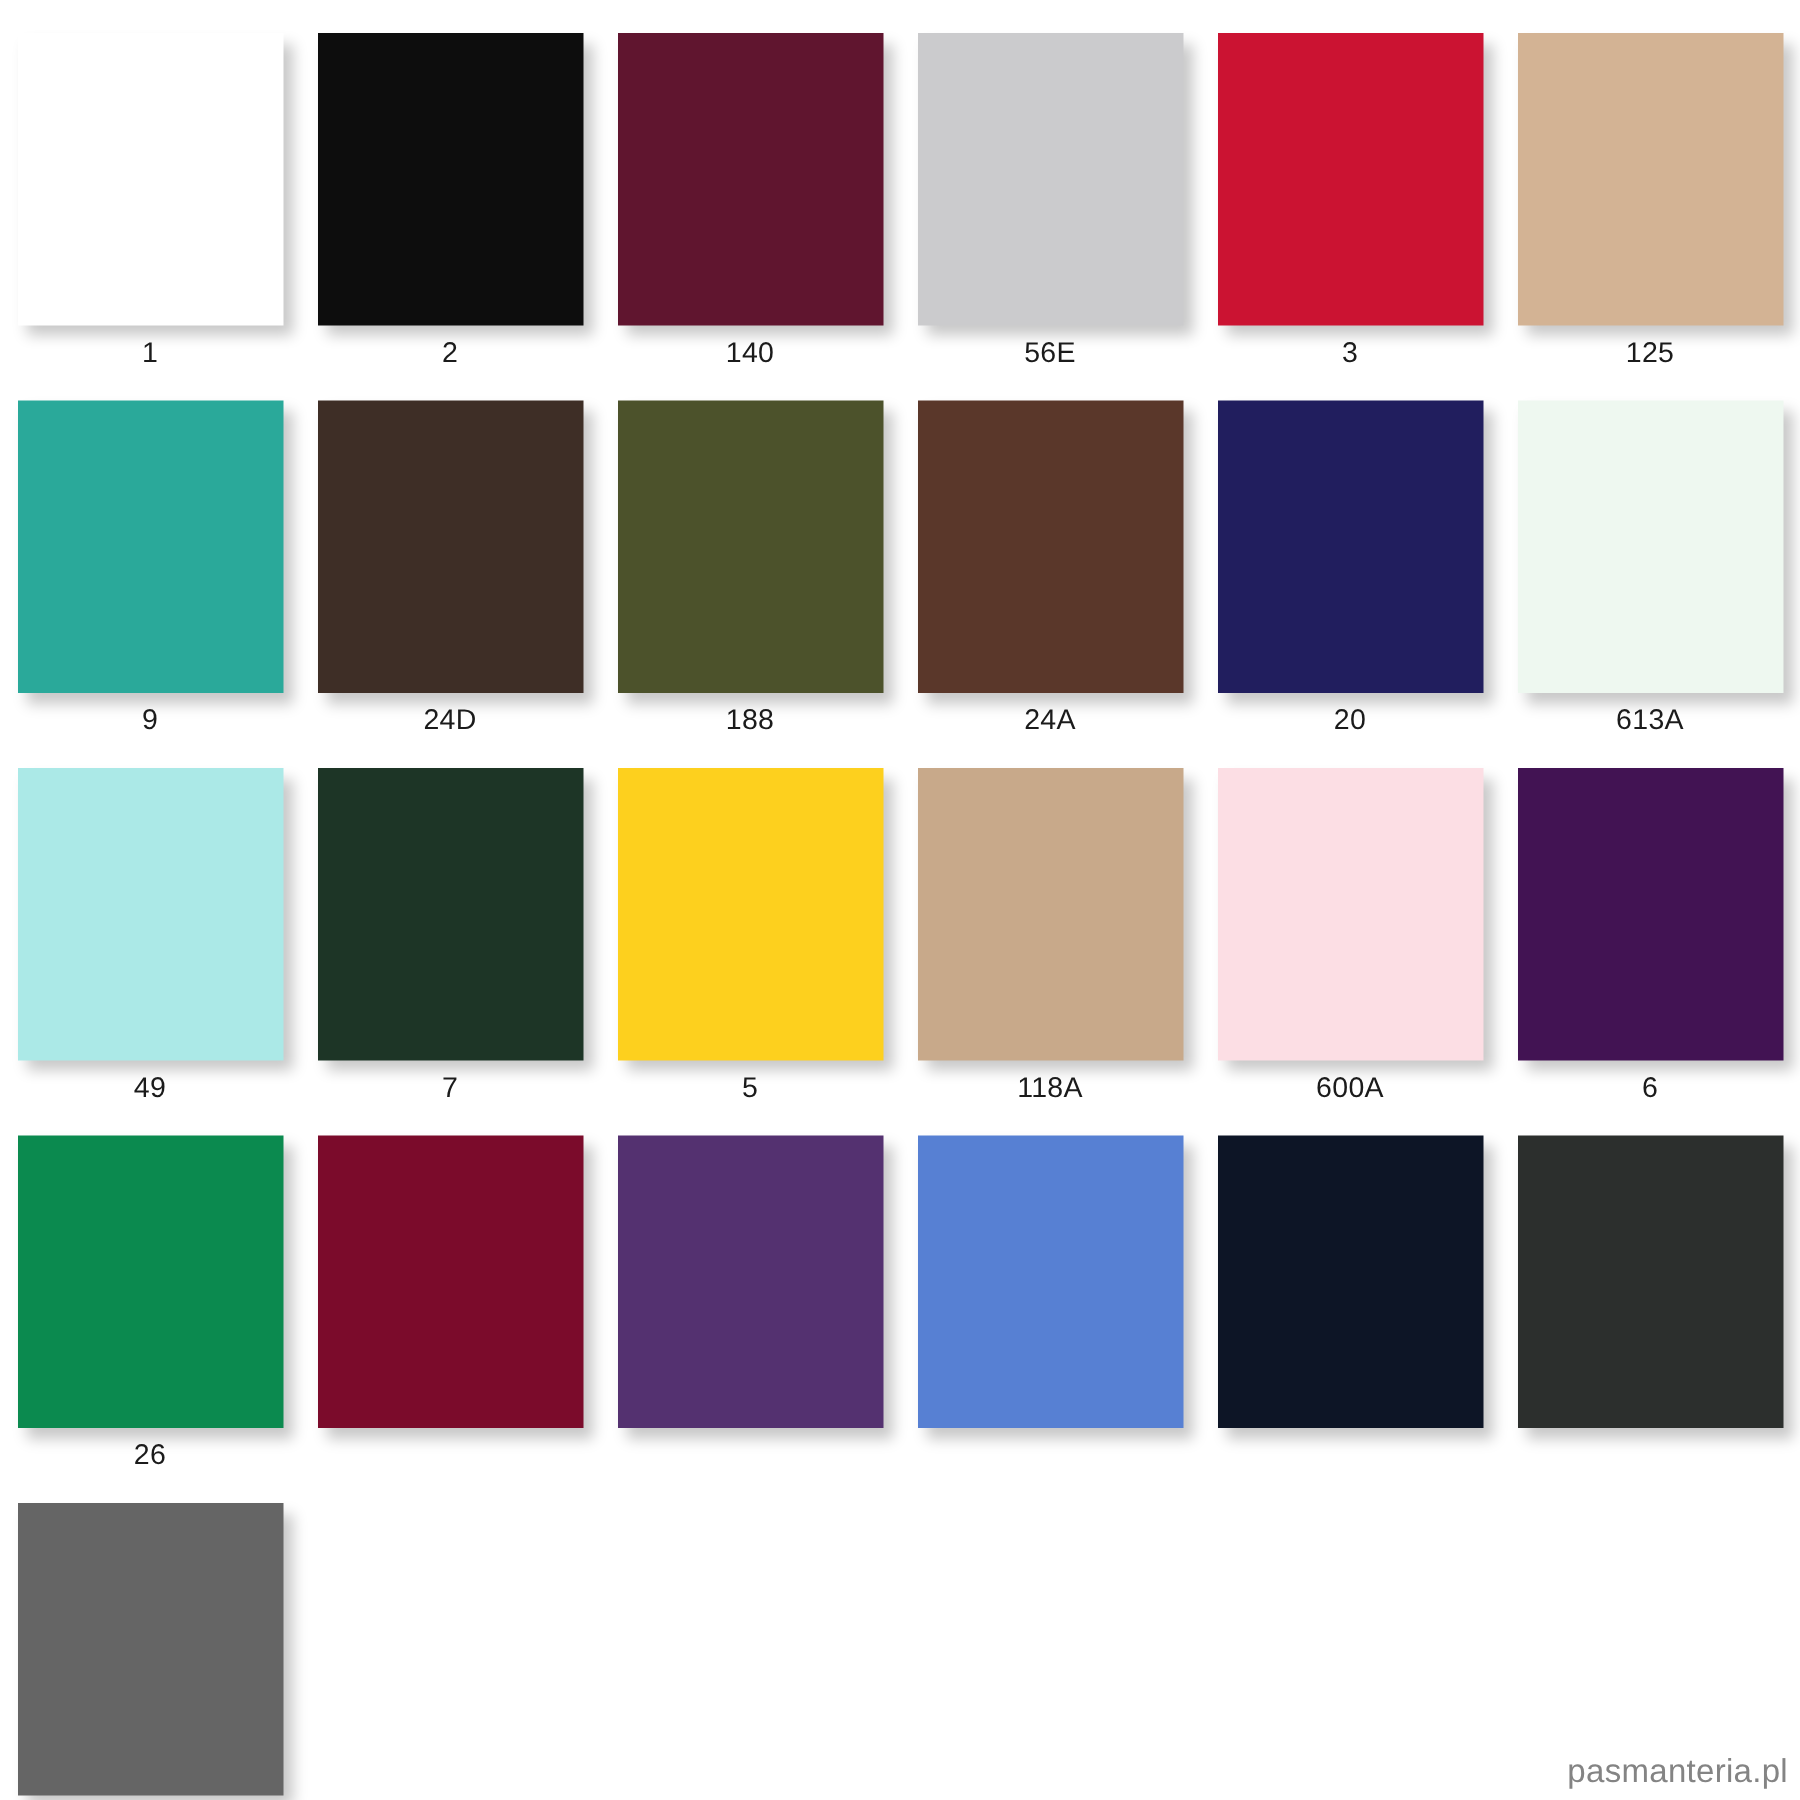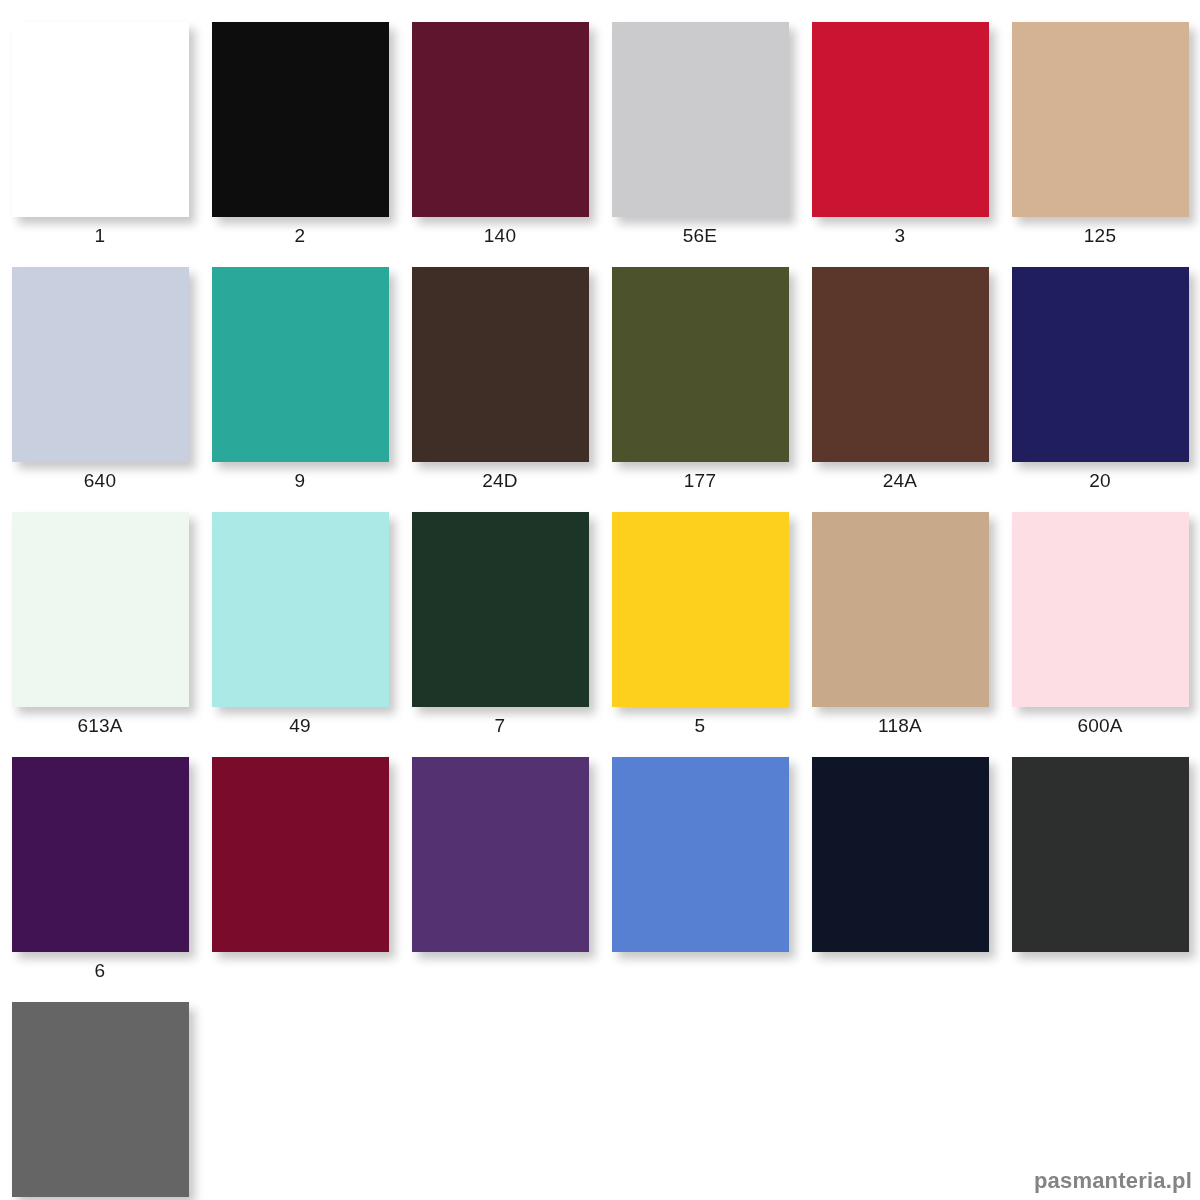--- a/index.html
+++ b/index.html
@@ -44,21 +44,21 @@
     color: #1b1b1b;
     letter-spacing: 0.2px;
     line-height: 1;
     text-align: center;
   }
   #watermark {
     position: absolute;
     right: 8px;
     bottom: 6px;
     font-size: 22px;
-    font-weight: bold;
+    font-weight: normal;
     color: #6f6f6f;
     letter-spacing: 0.2px;
     opacity: 0.85;
     pointer-events: none;
   }
 </style>
 </head>
 <body>
 
 <div id="swatch-grid">
@@ -80,34 +80,30 @@
     </div>
     <div class="swatch-cell">
       <div class="swatch-chip" style="background: rgb(203, 19, 50);"></div>
       <div class="swatch-label">3</div>
     </div>
     <div class="swatch-cell">
       <div class="swatch-chip" style="background: rgb(211, 179, 148);"></div>
       <div class="swatch-label">125</div>
     </div>
     <div class="swatch-cell">
-      <div class="swatch-chip" style="background: rgb(200, 208, 223);"></div>
-      <div class="swatch-label">640</div>
-    </div>
-    <div class="swatch-cell">
       <div class="swatch-chip" style="background: rgb(42, 169, 154);"></div>
       <div class="swatch-label">9</div>
     </div>
     <div class="swatch-cell">
       <div class="swatch-chip" style="background: rgb(62, 46, 38);"></div>
       <div class="swatch-label">24D</div>
     </div>
     <div class="swatch-cell">
       <div class="swatch-chip" style="background: rgb(76, 82, 43);"></div>
-      <div class="swatch-label">177</div>
+      <div class="swatch-label">188</div>
     </div>
     <div class="swatch-cell">
       <div class="swatch-chip" style="background: rgb(90, 55, 42);"></div>
       <div class="swatch-label">24A</div>
     </div>
     <div class="swatch-cell">
       <div class="swatch-chip" style="background: rgb(33, 30, 94);"></div>
       <div class="swatch-label">20</div>
     </div>
     <div class="swatch-cell">
@@ -132,20 +128,24 @@
     </div>
     <div class="swatch-cell">
       <div class="swatch-chip" style="background: rgb(252, 222, 228);"></div>
       <div class="swatch-label">600A</div>
     </div>
     <div class="swatch-cell">
       <div class="swatch-chip" style="background: rgb(66, 19, 83);"></div>
       <div class="swatch-label">6</div>
     </div>
     <div class="swatch-cell">
+      <div class="swatch-chip" style="background: rgb(11, 138, 79);"></div>
+      <div class="swatch-label">26</div>
+    </div>
+    <div class="swatch-cell">
       <div class="swatch-chip" style="background: rgb(123, 11, 43);"></div>
     </div>
     <div class="swatch-cell">
       <div class="swatch-chip" style="background: rgb(84, 49, 112);"></div>
     </div>
     <div class="swatch-cell">
       <div class="swatch-chip" style="background: rgb(87, 128, 211);"></div>
     </div>
     <div class="swatch-cell">
       <div class="swatch-chip" style="background: rgb(13, 21, 38);"></div>

